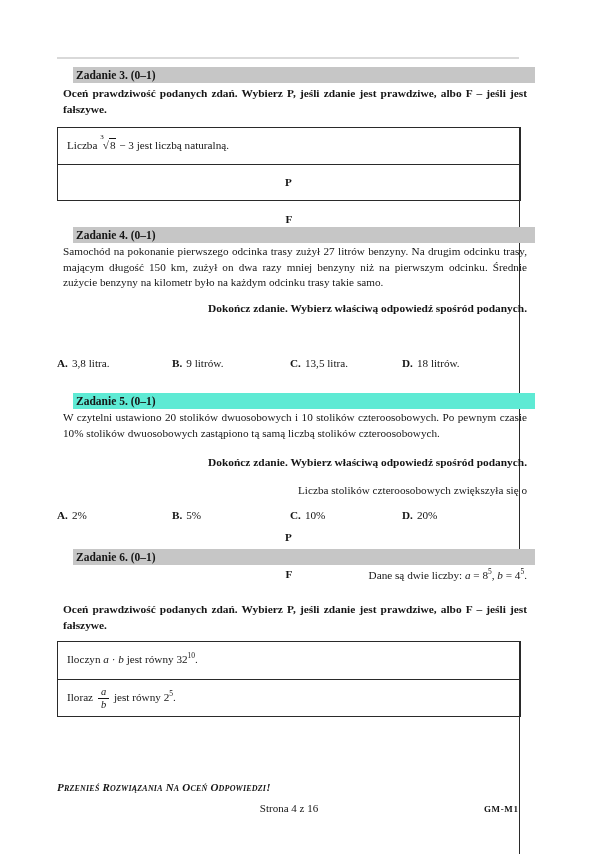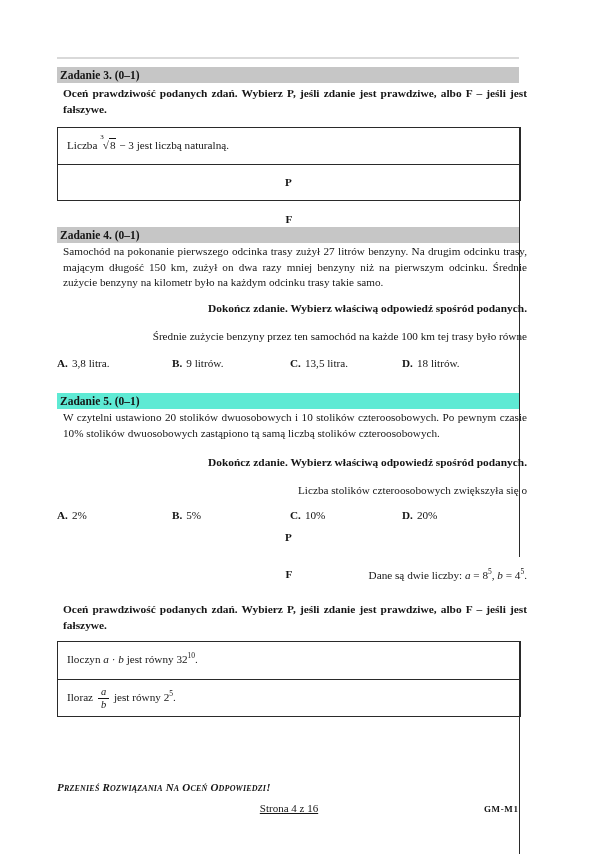--- a/index.html
+++ b/index.html
@@ -8,21 +8,21 @@
     background:#ffffff;
     font-family:"Liberation Serif","DejaVu Serif",serif;
     color:#151515;
   }
   .page { position:relative; width:604px; height:854px; overflow:hidden; background:#fff; }
   .content { position:absolute; left:57px; top:0; width:464px; height:854px; }
 
   .rule { position:absolute; left:0; top:57px; width:462px; height:2px; background:#d9d9d9; }
 
   .bar {
-    position:absolute; left:0; width:462px; height:16px;
+    position:absolute; left:16px; width:462px; height:16px;
     background:#c6c6c6;
     font-weight:bold; font-size:11.5px; line-height:16px;
     padding-left:3px;
   }
   .par {
     position:absolute; left:6px; width:464px;
     font-size:11.2px; line-height:15.5px; text-align:justify;
   }
   .bold { font-weight:bold; font-size:11.4px; }
   .nojust { text-align:right; }
@@ -62,21 +62,21 @@
     vertical-align:middle; line-height:1.15; font-size:10.5px;
     font-style:italic; margin:0 2px;
   }
   .fnum { border-bottom:1px solid #151515; padding:0 3px; }
 
   .notice {
     position:absolute; left:0; top:781px;
     font-style:italic; font-weight:bold; font-variant:small-caps;
     font-size:11px; letter-spacing:0.2px;
   }
-  .pageno { position:absolute; left:0; top:802px; width:464px; text-align:center; font-size:11px;text-decoration:underline; }
+  .pageno { position:absolute; left:0; top:802px; width:464px; text-align:center; font-size:11px; }
   .doccode { position:absolute; left:427px; top:804px; font-weight:bold; font-size:9px; letter-spacing:0.6px; }
 </style>
 </head>
 <body>
 
 <div class="page">
   <div class="content">
 
     <div class="rule" style="background-color: rgb(217, 217, 217);"></div>
 
@@ -99,41 +99,43 @@
         <div class="pf-cell">P</div>
         <div class="pf-cell last">F</div>
       </div>
     </div>
 
     <div class="bar" style="top: 227px; background-color: rgb(198, 198, 198);">
       <span>Zadanie 4. (0–1)</span>
     </div>
     <div class="par" style="top:244px">Samochód na pokonanie pierwszego odcinka trasy zużył 27 litrów benzyny. Na drugim odcinku trasy, mającym długość 150 km, zużył on dwa razy mniej benzyny niż na pierwszym odcinku. Średnie zużycie benzyny na kilometr było na każdym odcinku trasy takie samo.</div>
     <div class="par bold nojust" style="top:301px">Dokończ zdanie. Wybierz właściwą odpowiedź spośród podanych.</div>
-    <div class="par nojust" style="top:329px">Średnie zużycie benzyny przez ten samochód na każde 100 km tej trasy było równe</div>
     <div class="options" style="top:357px">
       <span class="opt"><b>A.</b><span>3,8 litra.</span></span>
       <span class="opt"><b>B.</b><span>9 litrów.</span></span>
       <span class="opt"><b>C.</b><span>13,5 litra.</span></span>
       <span class="opt"><b>D.</b><span>18 litrów.</span></span>
     </div>
 
     <div class="bar" style="top: 393px; background-color: #5eead4;">
       <span>Zadanie 5. (0–1)</span>
     </div>
     <div class="par" style="top:410px">W czytelni ustawiono 20 stolików dwuosobowych i 10 stolików czteroosobowych. Po pewnym czasie 10% stolików dwuosobowych zastąpiono tą samą liczbą stolików czteroosobowych.</div>
     <div class="par bold nojust" style="top:455px">Dokończ zdanie. Wybierz właściwą odpowiedź spośród podanych.</div>
     <div class="par nojust" style="top:483px">Liczba stolików czteroosobowych zwiększyła się o</div>
     <div class="options" style="top:509px">
       <span class="opt"><b>A.</b><span>2%</span></span>
       <span class="opt"><b>B.</b><span>5%</span></span>
       <span class="opt"><b>C.</b><span>10%</span></span>
       <span class="opt"><b>D.</b><span>20%</span></span>
     </div>
 
+    <div class="bar" style="top: 549px; background-color: rgb(198, 198, 198);">
+      <span>Zadanie 6. (0–1)</span>
+    </div>
     <div class="par nojust" style="top:568px">
       <span>Dane są dwie liczby:</span>
       <span class="it">a</span>
       <span>= 8</span><sup>5</sup><span>,</span>
       <span class="it">b</span>
       <span>= 4</span><sup>5</sup><span>.</span>
     </div>
     <div class="par bold" style="top:602px">Oceń prawdziwość podanych zdań. Wybierz P, jeśli zdanie jest prawdziwe, albo F – jeśli jest fałszywe.</div>
 
     <div class="pf-table" style="top:641px">

